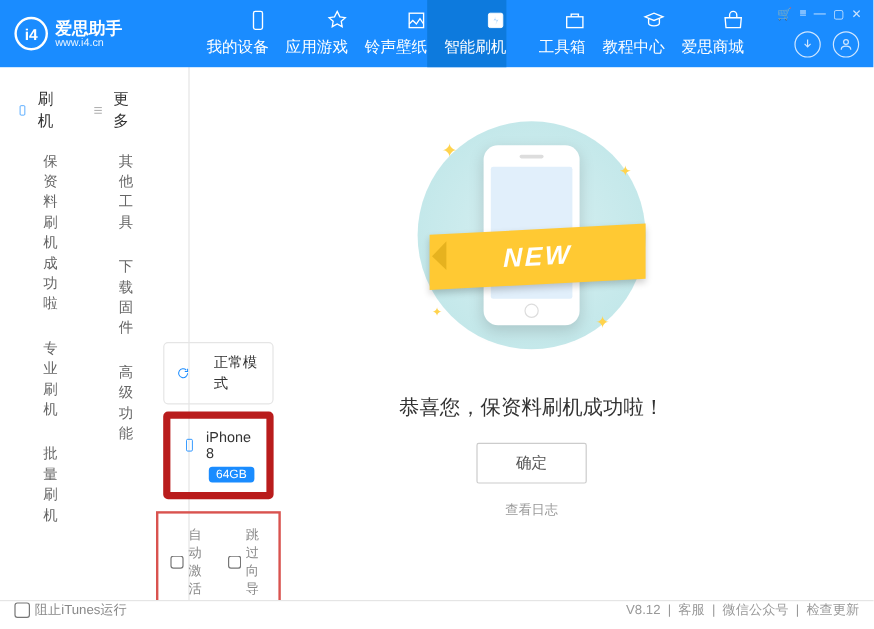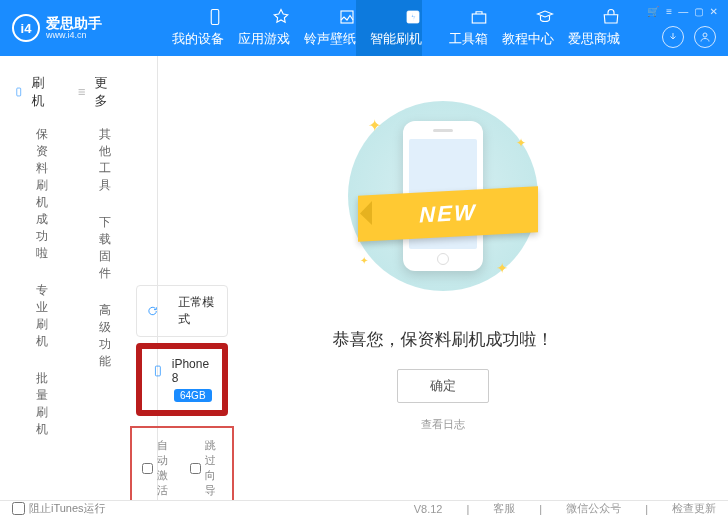--- a/index.html
+++ b/index.html
@@ -50,21 +50,21 @@
 .star{position:absolute;color:#ffd34d;font-size:16px}
 .s1{top:20px;left:30px}
 .s2{top:40px;right:22px;font-size:12px}
 .s3{bottom:30px;left:22px;font-size:10px}
 .s4{bottom:20px;right:40px;font-size:14px}
 .success-text{margin-top:32px;font-size:17px;color:#333}
 .ok-btn{margin-top:18px;padding:7px 32px;border:1px solid #ccc;background:#fff;font-size:13px;color:#555;cursor:pointer;border-radius:2px}
 .log-link{margin-top:14px;font-size:11px;color:#999;cursor:pointer}
 .footer{position:absolute;bottom:0;left:0;right:0;height:24px;border-top:1px solid #e5e5e5;display:flex;align-items:flex-start;padding:0 12px;font-size:11px;color:#888;background:#fff}
 .footer label{display:flex;align-items:center;gap:4px;cursor:pointer}
-.footer-right{margin-left:auto;display:flex;gap:24px;align-items:center}
+.footer-right{margin-left:auto;display:flex;gap:6px;align-items:center}
 .footer-right span{color:#999}
 .divider{color:#ddd}
 </style>
 </head>
 <body>
 
 <div class="header">
   <div class="logo-area">
     <div class="logo-circle">i4</div>
     <div class="logo-text">

